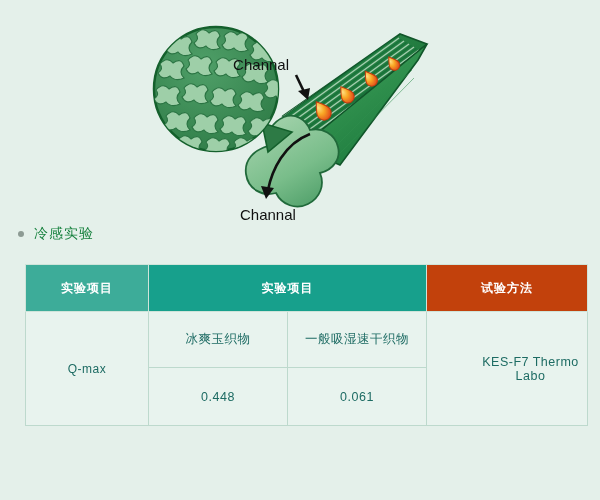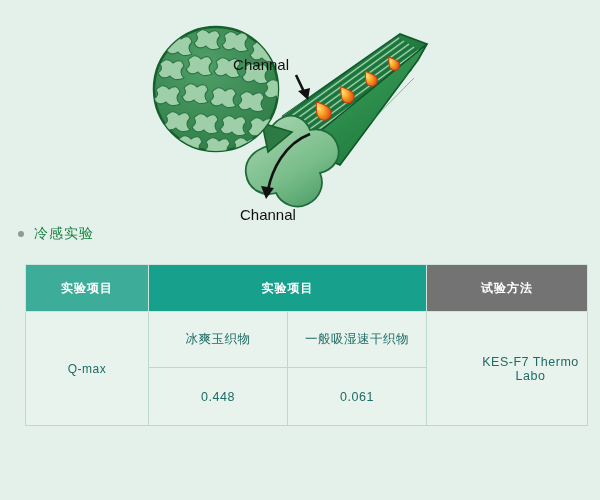--- a/index.html
+++ b/index.html
@@ -59,21 +59,21 @@
     height: 44px;
     color: #ffffff;
     font-size: 12px;
     font-weight: bold;
     letter-spacing: 1px;
     text-align: center;
     border: 1px solid #cfe4da;
   }
   #result-table th.h1 { background: #3dac99; }
   #result-table th.h2 { background: #17a08c; }
-  #result-table th.h3 { background: #737373; }
+  #result-table th.h3 { background: #c2410c; }
 
   #result-table td {
     border: 1px solid #bdd9cd;
     text-align: center;
     color: #1d6b63;
     font-size: 12.5px;
     background: #e8f3ee;
     letter-spacing: 0.5px;
     margin-top: 44px;
   }

